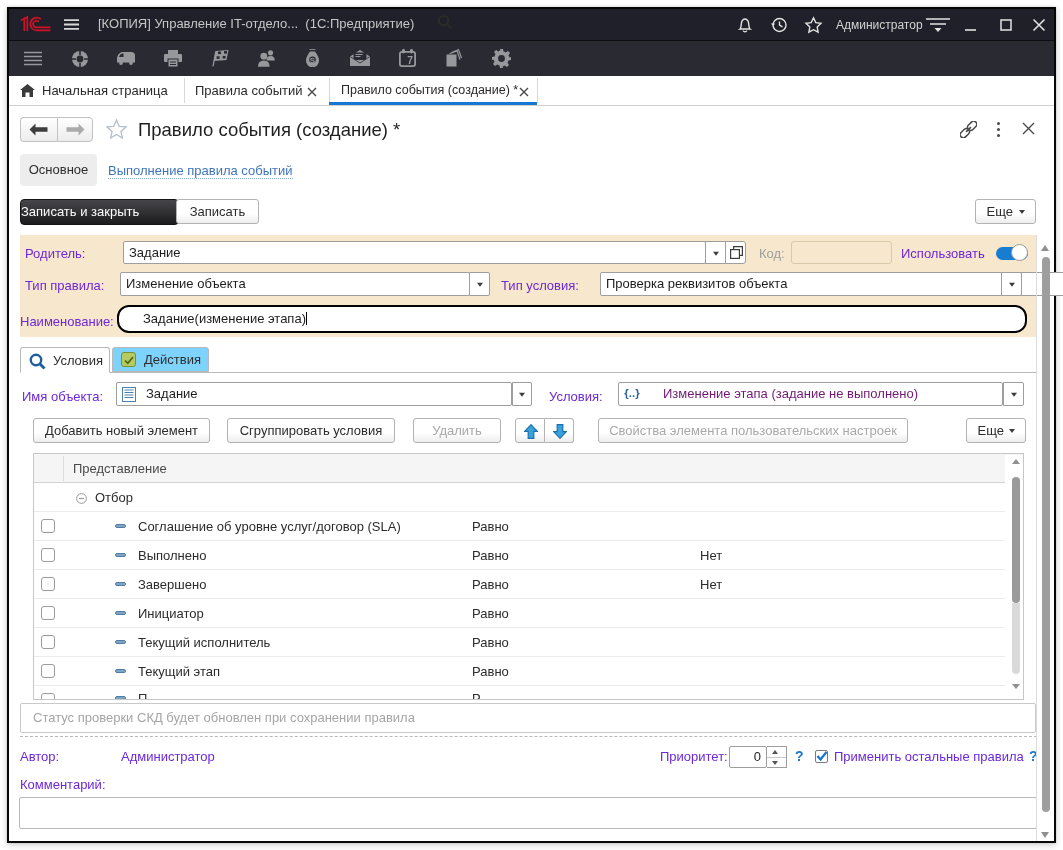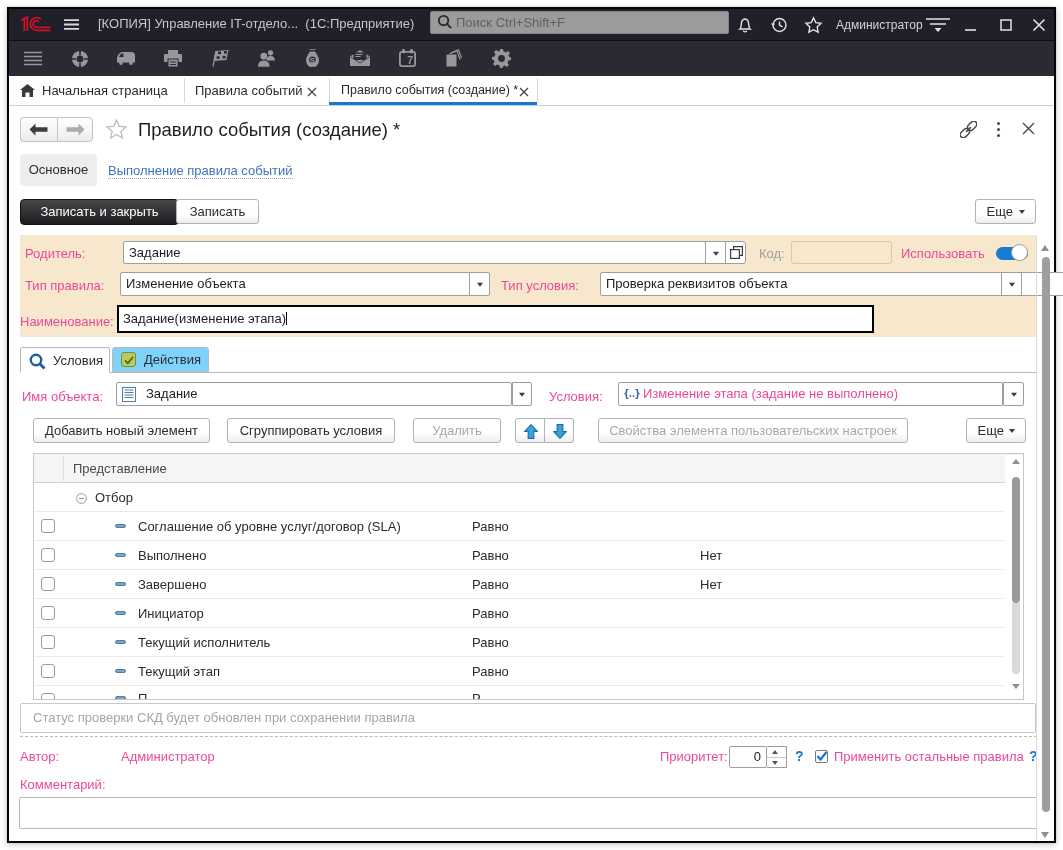--- a/index.html
+++ b/index.html
@@ -18,24 +18,24 @@
 #uline{position:absolute;left:320px;top:26px;width:208px;height:3px;background:#1677d2}
 
 .hbtn{position:absolute;top:108px;height:25px;border:1px solid #c2c2c2;background:linear-gradient(#fff,#ececec)}
 #htitle{position:absolute;left:129px;top:110px;font-size:18.5px;color:#1f1f1f}
 
 #osn{position:absolute;left:11px;top:145px;width:77px;height:32px;background:#ededed;border-radius:4px;text-align:center;line-height:32px;font-size:13px;color:#2e2e2e}
 #lnk{position:absolute;left:99px;top:154px;font-size:13px;color:#3e74ba;border-bottom:1px dotted #8aa7cf;line-height:15px}
 
 .btn{position:absolute;height:25px;border:1px solid #b3b3b3;border-radius:3px;background:linear-gradient(#ffffff 60%,#ededed);font-size:13px;color:#2b2b2b;text-align:center}
 .btn.dis{color:#a8a8a8}
-#bdark{position:absolute;left:11px;top:190px;width:159px;height:26px;border:1px solid #141414;border-radius:4px;background:linear-gradient(#47474b,#1c1c1f);color:#fdfdfd;font-size:13px;text-align:center;line-height:24px}
+#bdark{position:absolute;left:11px;top:190px;width:159px;height:26px;border:1px solid #141414;border-radius:4px;background:linear-gradient(#47474b,#1c1c1f);color:#fdfdfd;font-size:13px;text-align:left;line-height:24px}
 
 #cream{position:absolute;left:11px;top:226px;width:1017px;height:102px;background:#f7e8cd}
-.lbl{position:absolute;font-size:13px;color:#ec4899;white-space:nowrap}
+.lbl{position:absolute;font-size:13px;color:#6d28d9;white-space:nowrap}
 .inp{position:absolute;background:#fff;border:1px solid #9e9e9e;border-radius:2px;font-size:13px;color:#1d1d1d;white-space:nowrap}
 .cmbtn{position:absolute;background:#fff;border:1px solid #9e9e9e;border-radius:0 2px 2px 0}
 .tri{width:0;height:0;border-left:3.5px solid transparent;border-right:3.5px solid transparent;border-top:4.5px solid #3c3c3c;position:absolute;left:50%;top:50%;transform:translate(-50%,-30%)}
 
 .ptab{position:absolute;font-size:13px;color:#2e2e2e;border:1px solid #b9b9b9;border-radius:3px 3px 0 0}
 
 #grid{position:absolute;left:24px;top:444px;width:991px;height:247px;border:1px solid #c7c7c7;background:#fff;overflow:hidden}
 .grow{position:absolute;left:0;width:100%;height:29px;border-bottom:1px solid #ebebeb;font-size:13px;color:#2c2c2c}
 .gchk{position:absolute;left:7px;top:7px;width:14px;height:14px;border:1px solid #9b9b9b;border-radius:3px;background:#fff}
 .gdash{position:absolute;left:81px;top:12px;width:11px;height:4px;background:#7ca6c4;border:1px solid #527ca3;border-radius:2px}
@@ -54,21 +54,20 @@
     <path d="M20.9 3.1 A6.4 6.4 0 1 0 17.8 14.3 L30.5 14.3"></path>
     <path d="M18.9 5.9 A3.3 3.3 0 1 0 17.3 11.3 L30.5 11.3"></path>
    </g>
   </svg>
   <svg class="abs" style="left:55px;top:10px" width="15" height="11" viewBox="0 0 15 11">
         <g stroke="#d8d8d8" stroke-width="1.8">
           <path d="M0 1.2 H15 M0 5.5 H15 M0 9.8 H15"></path>
         </g>
       </svg>
   <div class="ttl">[КОПИЯ] Управление IT-отдело...&nbsp;&nbsp;(1С:Предприятие)</div>
-  <div id="search">Поиск Ctrl+Shift+F</div>
   <svg class="abs" style="left:428px;top:5px" width="16" height="16" viewBox="0 0 17 17">
         <circle cx="7" cy="7" r="5" fill="none" stroke="#2b2b2b" stroke-width="2"></circle>
         <path d="M10.7 10.7 L15 15" stroke="#2b2b2b" stroke-width="2"></path>
       </svg>
   <svg class="abs" style="left:727px;top:7px" width="18" height="18" viewBox="0 0 18 18">
         <g fill="none" stroke="#e2e2e2" stroke-width="1.4">
           <path d="M4 13 C5.5 12 5 6.5 6 5 C7 3.3 8 3 9 3 C10 3 11 3.3 12 5 C13 6.5 12.5 12 14 13 Z"></path>
           <path d="M7.2 14.6 A1.9 1.9 0 0 0 10.8 14.6"></path>
         </g>
       </svg>
@@ -248,21 +247,21 @@
   <div class="cmbtn" style="left:460px;top:263px;width:21px;height:24px">
         <span class="tri"></span>
       </div>
   <div class="lbl" style="left:492px;top:269px">Тип условия:</div>
   <div class="inp" style="left:591px;top:263px;width:465px;height:24px;line-height:22px;padding-left:5px">Проверка реквизитов объекта</div>
   <div class="cmbtn" style="left:992px;top:263px;width:21px;height:24px">
         <span class="tri"></span>
       </div>
 
   <div class="lbl" style="left:11px;top:305px">Наименование:</div>
-  <div class="inp" style="left:108px;top:296px;width:757px;height:28px;line-height:24px;padding-left:4px;border:2px solid #000;border-radius:0">Задание(изменение этапа)<span style="display:inline-block;width:1px;height:13px;background:#000;vertical-align:-2px"></span></div>
+  <div class="inp" style="left:108px;top:296px;width:910px;height:28px;line-height:24px;padding-left:24px;border:2px solid #000;border-radius:12px">Задание(изменение этапа)<span style="display:inline-block;width:1px;height:13px;background:#000;vertical-align:-2px"></span></div>
  </div>
  <div id="body2">
   <div class="abs" style="left:11px;top:363px;width:1017px;height:1px;background:#b9b9b9"></div>
   <div class="ptab" style="left:11px;top:338px;width:90px;height:26px;background:#fff;border-bottom:1px solid #fff">
    <svg style="position:absolute;left:8px;top:5px" width="17" height="17" viewBox="0 0 17 17">
           <circle cx="7" cy="7" r="5.2" fill="none" stroke="#1e5d9e" stroke-width="2.4"></circle>
           <path d="M10.8 10.8 L15.5 15.5" stroke="#1e5d9e" stroke-width="2.8"></path>
         </svg>
    <span style="position:absolute;left:32px;top:5px">Условия</span>
   </div>
@@ -278,21 +277,21 @@
   <div class="lbl" style="left:13px;top:380px">Имя объекта:</div>
   <div class="inp" style="left:107px;top:373px;width:396px;height:24px;line-height:22px;padding-left:29px">Задание</div>
   <svg class="abs" style="left:113px;top:378px" width="14" height="15" viewBox="0 0 14 15">
         <rect x="0.5" y="0.5" width="13" height="14" fill="#fff" stroke="#4f81ae"></rect>
         <path d="M2.5 3 H11.5 M2.5 5.5 H11.5 M2.5 8 H11.5 M2.5 10.5 H11.5" stroke="#4f81ae" stroke-width="1.2"></path>
       </svg>
   <div class="cmbtn" style="left:503px;top:373px;width:20px;height:24px">
         <span class="tri"></span>
       </div>
   <div class="lbl" style="left:540px;top:380px">Условия:</div>
-  <div class="inp" style="left:609px;top:373px;width:385px;height:24px;line-height:22px;padding-left:24px;color:#ec4899">Изменение этапа (задание не выполнено)</div>
+  <div class="inp" style="left:609px;top:373px;width:385px;height:24px;line-height:22px;padding-left:44px;color:#701a75">Изменение этапа (задание не выполнено)</div>
   <div class="abs" style="left:614px;top:376px;width:18px;height:17px;color:#2c6399;font-size:11.5px;font-weight:bold;text-align:center;line-height:16px;background:#fff">{..}</div>
   <div class="cmbtn" style="left:994px;top:373px;width:21px;height:24px">
         <span class="tri"></span>
       </div>
 
   <div class="btn" style="left:24px;top:409px;width:177px;line-height:23px">Добавить новый элемент</div>
   <div class="btn" style="left:218px;top:409px;width:168px;line-height:23px">Сгруппировать условия</div>
   <div class="btn dis" style="left:404px;top:409px;width:88px;line-height:23px">Удалить</div>
   <div class="btn" style="left:506px;top:409px;width:30px;border-radius:3px 0 0 3px">
         <svg style="position:absolute;left:8px;top:5px" width="14" height="15" viewBox="0 0 14 15">

